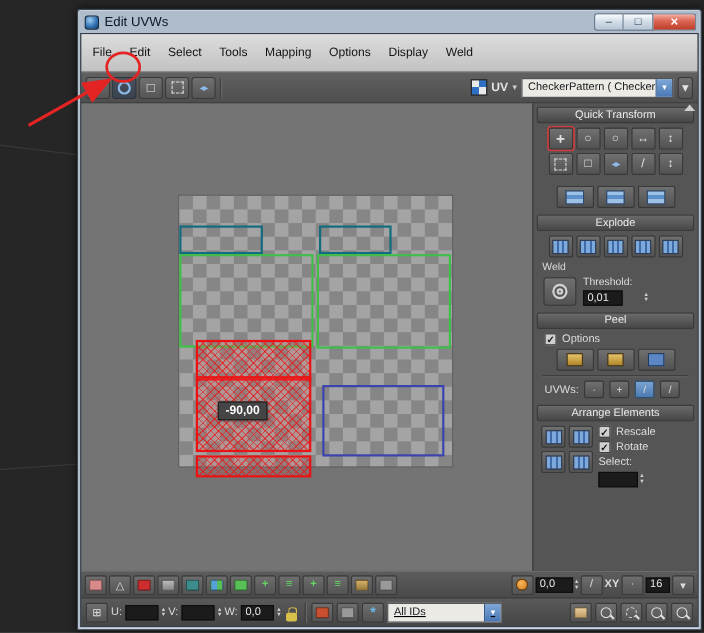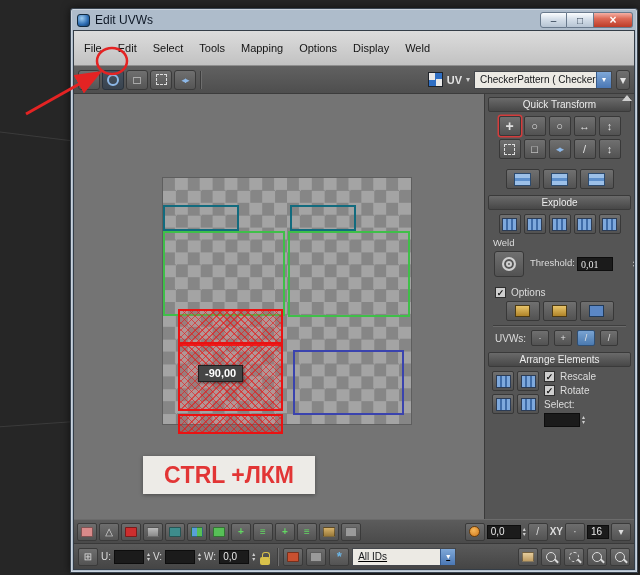--- a/index.html
+++ b/index.html
@@ -111,21 +111,21 @@
     background:repeating-linear-gradient(90deg,#7ea9dd 0 3px, #3f6ca8 3px 5px); }
   .chipgold { width:15px; height:12px; border:1px solid #4c3a14; background:linear-gradient(#e8c46a,#b08428); }
   .chipblue { width:15px; height:12px; border:1px solid #203a5a; background:#5b87c5; }
   .weld-label { font-size:9.5px; color:#ddd; padding-left:3px; }
   .weldline { display:flex; align-items:center; gap:6px; padding-left:4px; }
   .roundbtn { width:30px; height:26px; border-radius:3px; flex:none;
     background:linear-gradient(#707070,#525252); border:1px solid #383838;
     display:flex; align-items:center; justify-content:center; }
   .targetring { width:14px; height:14px; border-radius:50%; border:2px solid #d0d0d0;
     box-shadow: inset 0 0 0 2px #555, inset 0 0 0 4px #d0d0d0; }
-  .threshold { display:flex; flex-direction:row; gap:2px; font-size:9.5px; }
+  .threshold { display:flex; flex-direction:column; gap:2px; font-size:9.5px; }
   .numfield { background:#1b1b1b; border:1px solid #0d0d0d; color:#e8e8e8; font-size:10px;
     height:14px; min-width:36px; display:flex; align-items:center; padding:0 3px; }
   .w34 { min-width:34px; } .w30 { min-width:30px; } .w22 { min-width:22px; }
   .spinners { display:flex; flex-direction:column; justify-content:center;
     font-size:6px; color:#cfcfcf; line-height:5px; }
   .cbrow { display:flex; align-items:center; gap:5px; font-size:10px; padding-left:5px; }
   .cb { width:11px; height:11px; flex:none; background:#cfcfcf; border:1px solid #2e2e2e;
     display:flex; align-items:center; justify-content:center; font-size:9px; color:#111; font-weight:bold; }
   .hrline { height:1px; background:#3e3e3e; box-shadow:0 1px 0 #6a6a6a; margin:1px 3px; }
   .arrwrap { display:flex; gap:5px; padding:0 2px; }
@@ -237,21 +237,20 @@
         <div class="checker"></div>
         <div class="shape teal" style="left:89px; top:111px; width:76px;  height:26px;"></div>
         <div class="shape teal" style="left:216px;top:111px; width:66px;  height:26px;"></div>
         <div class="shape green" style="left:89px; top:137px; width:122px; height:85px;"></div>
         <div class="shape green" style="left:214px;top:137px; width:122px; height:86px;"></div>
         <div class="shape blueedge" style="left:219px;top:256px;width:111px;height:65px;"></div>
         <div class="shape redblk" style="left:104px;top:215px;width:105px;height:37px;"></div>
         <div class="shape redblk" style="left:104px;top:248px;width:105px;height:69px;"></div>
         <div class="shape redblk" style="left:104px;top:320px;width:105px;height:20px;"></div>
         <div class="tooltip">-90,00</div>
-        <div class="hint">CTRL +ЛКМ</div>
       </div>
 
       <div class="sidepanel">
         <div class="scrollup"></div>
 
         <div class="rollout">
           <div class="rollout-header">
               <span>Quick Transform</span>
             </div>
           <div class="rollout-body">
@@ -331,33 +330,36 @@
                   <span class="chipgrid"></span>
                 </div>
             </div>
             <div class="weld-label">Weld</div>
             <div class="weldline">
               <div class="roundbtn">
                   <span class="targetring"></span>
                 </div>
               <div class="threshold">
                 <span>Threshold:</span>
-                <div style="display:flex;align-items:center;gap:20px;font-family:Liberation Serif, serif;">
+                <div style="display:flex;align-items:center;gap:20px;">
                   <div class="numfield">0,01</div>
                   <div class="spinners">
                     <span>▴</span>
                     <span>▾</span>
                   </div>
                 </div>
               </div>
             </div>
           </div>
         </div>
 
         <div class="rollout">
+          <div class="rollout-header">
+              <span>Peel</span>
+            </div>
           <div class="rollout-body">
             <div class="cbrow">
               <div class="cb">
                   <span>✓</span>
                 </div>
               <span>Options</span>
             </div>
             <div class="prow">
               <div class="pbtn wide">
                   <span class="chipgold"></span>

